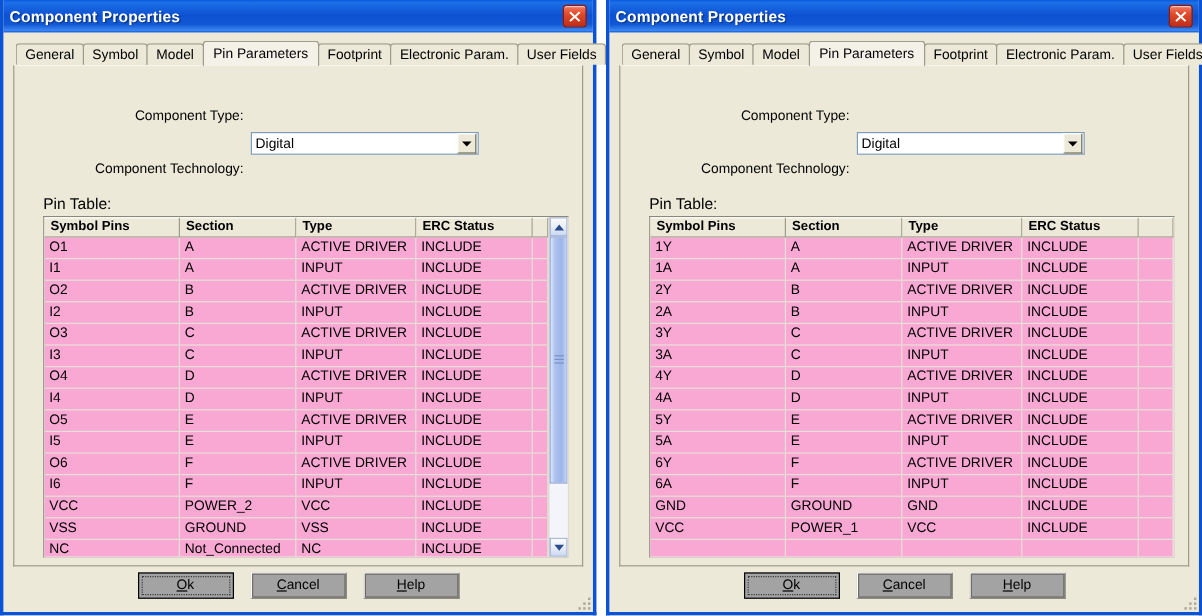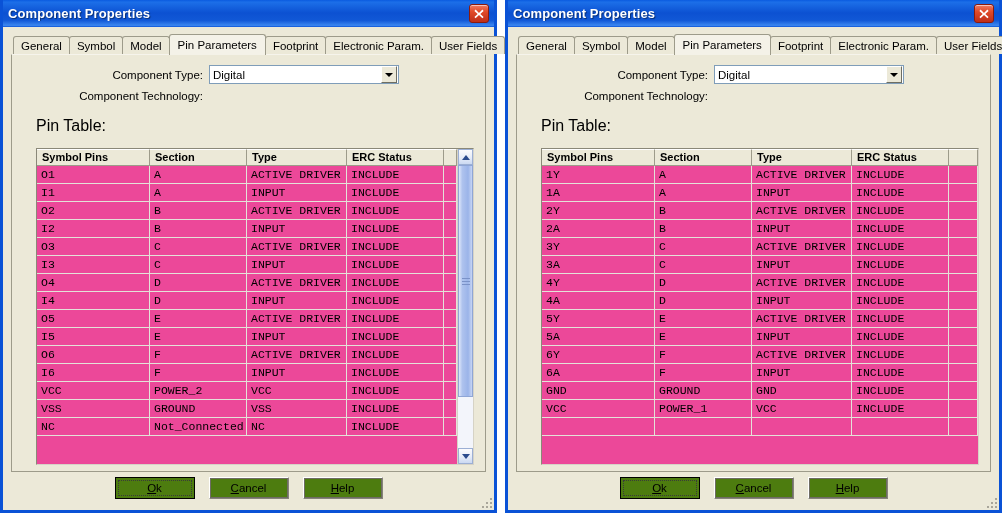--- a/index.html
+++ b/index.html
@@ -105,41 +105,42 @@
   .fieldrow .lbl {
     width: 175px; text-align: right; padding-right: 6px;
     font-size: 11.5px; color: #000; white-space: nowrap;
   }
   .combo {
     width: 190px; height: 19px;
     background: #ffffff;
     border: 1px solid #7F9DB9;
     display: flex; align-items: center;
     position: relative;
+    margin-top: 45px;
   }
   .combo .val {
     flex: 1; font-size: 11.5px; color: #000;
     padding-left: 3px; white-space: nowrap; overflow: hidden;
   }
   .combo .arrowbox {
     width: 16px; height: 17px; margin-right: 1px;
     background: #ECE9D8;
     border: 1px solid #ffffff;
     border-right-color:#6E6E63; border-bottom-color:#6E6E63;
     display:flex; align-items:center; justify-content:center;
     cursor: pointer;
   }
   .arrowbox i {
     display:block; width:0; height:0;
     border-left: 4px solid transparent;
     border-right: 4px solid transparent;
     border-top: 4px solid #000;
   }
 
-  .pintable-label { font-size: 16px; color:#000; margin: 9px 0 13px 2px; }
+  .pintable-label { font-size: 13px; color:#000; margin: 9px 0 3px 2px; }
 
   
   .gridwrap {
     flex: 1;
     background: #ffffff;
     border: 1px solid #8A8878;
     border-right-color: #D6D3C6; border-bottom-color: #D6D3C6;
     display: flex;
     min-height: 0;
     overflow: hidden;
@@ -150,21 +151,21 @@
   .ghead .hc {
     background: #ECE9D8;
     border-right: 1px solid #9D9B8A;
     border-bottom: 1px solid #9D9B8A;
     border-top: 1px solid #ffffff;
     font-size: 11px; color:#000;
     padding-left: 5px; line-height: 15px;
     cursor: pointer;
     overflow: hidden; white-space: nowrap;
   }
-  .gbody { flex: 1; background:#ec4899; overflow: hidden; font-family: Liberation Mono, monospace; }
+  .gbody { flex: 1; background:#f9a8d4; overflow: hidden; }
   .grow { display: flex; height: 18px; border-bottom: 1px solid #E4E2D8; }
   .grow .gc {
     font-size: 11.5px; color:#000;
     padding-left: 4px; line-height: 17px;
     border-right: 1px solid #E4E2D8;
     overflow: hidden; white-space: nowrap;
   }
   .c0 { width: 113px; }
   .c1 { width: 97px; }
   .c2 { width: 100px; }
@@ -209,21 +210,21 @@
   
   .btnrow {
     height: 38px; flex: none;
     display: flex; align-items: center; justify-content: center;
     gap: 14px;
     background: #ECE9D8;
     padding-bottom: 6px;
   }
   .btn {
     width: 80px; height: 22px;
-    background: #4d7c0f;
+    background: #a3a3a3;
     border: 1px solid #ffffff;
     border-right-color:#85837A; border-bottom-color:#85837A;
     outline: 1px solid #6E6C64;
     outline-offset: -2px;
     font-size: 11.5px; color:#000;
     display:flex; align-items:center; justify-content:center;
     cursor:pointer;
     position: relative;
   }
   .btn.default { border: 1px solid #000; outline: none; }

